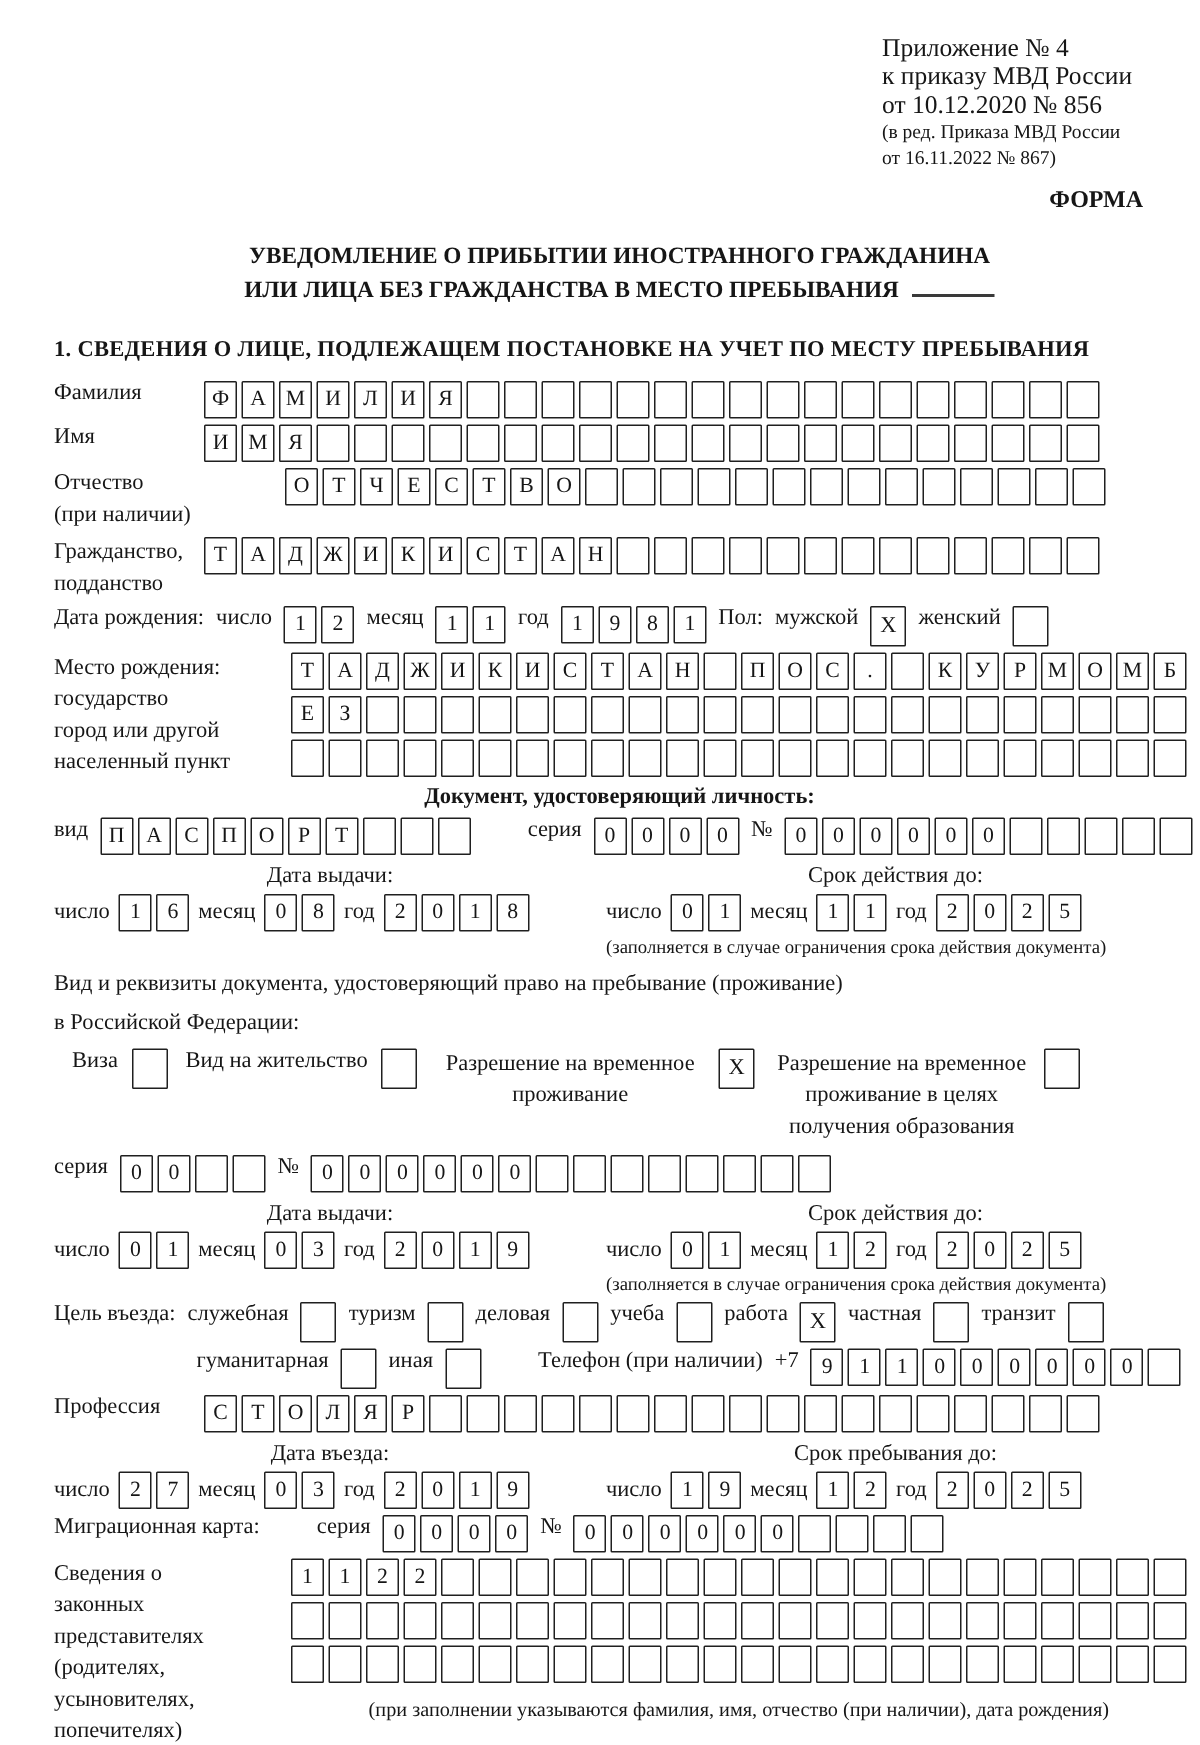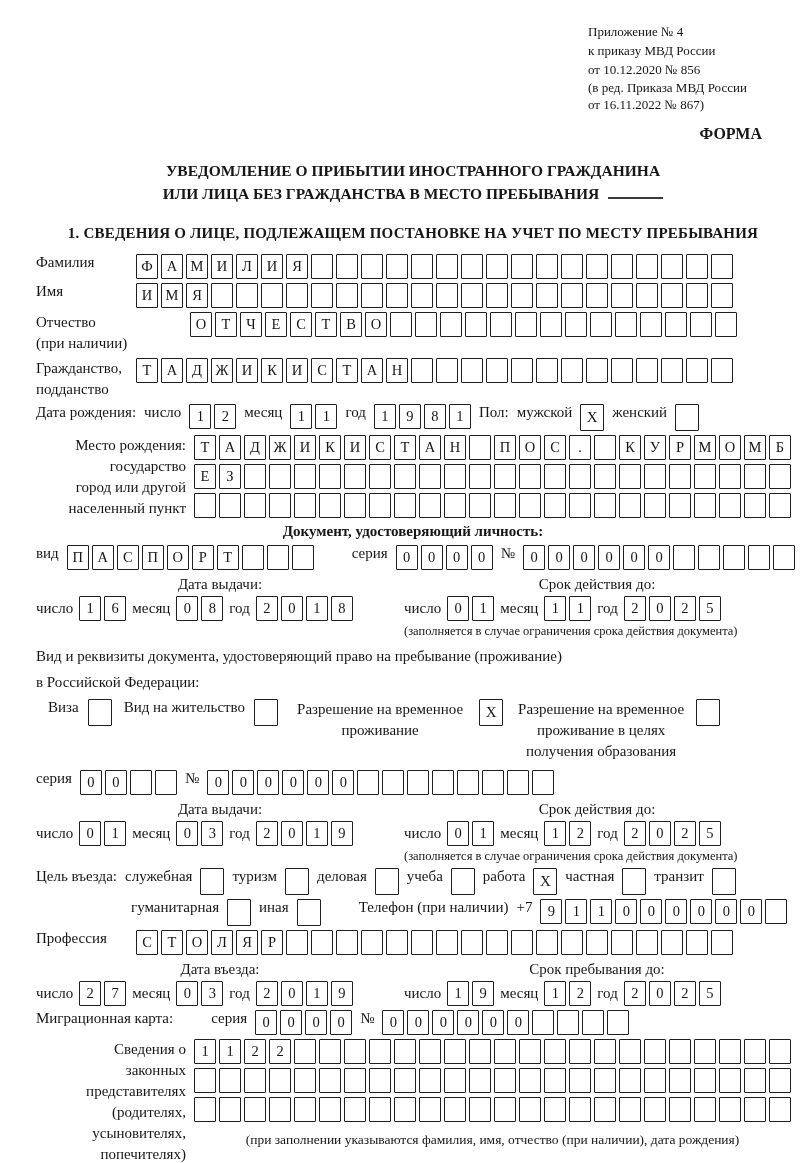--- a/index.html
+++ b/index.html
@@ -7,37 +7,37 @@
   body {
     width:800px; height:1163px; overflow:hidden;
     background:#ffffff; color:#161616;
     font-family:"Liberation Serif","DejaVu Serif",serif;
     font-size:15px;
   }
   .page { padding:22px 10px 6px 36px; }
 
   
   .hdr { width:192px; margin-left:auto; margin-right:10px; }
-  .hdr-line { font-size:13px; line-height:19px; }
+  .hdr-line { font-size:17px; line-height:19px; }
   .hdr-sub  { font-size:13px;   line-height:17px; }
   .forma { text-align:right; padding-right:28px; font-weight:bold; font-size:16px; margin-top:12px; }
 
   .title { text-align:center; font-weight:bold; font-size:15.5px; line-height:23px; margin-top:16px; }
   .title-blank { display:inline-block; width:55px; border-bottom:2.2px solid #3a3a3a; margin-left:9px; height:14px; }
 
-  .sec { text-align:center; font-weight:bold; font-size:15px; margin-top:20px; margin-bottom:12px; letter-spacing:.2px; }
+  .sec { font-weight:bold; font-size:15px; margin-top:20px; margin-bottom:12px; letter-spacing:.2px; }
 
   
   .frow { display:flex; align-items:flex-start; gap:8px; margin-bottom:4px; }
   .frow.top { align-items:flex-start; }
   .lbl { white-space:nowrap; }
   .lblcol { display:flex; flex-direction:column; line-height:21px; }
   .w92  { flex:0 0 92px; }
   .w146 { flex:0 0 146px; }
-  .w150 { flex:0 0 150px;text-align:right; }
+  .w150 { flex:0 0 150px; }
   .rowstack { display:flex; flex-direction:column; gap:4px; }
 
   .cells { display:inline-flex; gap:3px; }
   .cell {
     flex:0 0 22px; width:22px; height:25px;
     border:1.8px solid #1f1f1f; border-radius:1px;
     display:inline-flex; align-items:center; justify-content:center;
     font-size:14.5px;
   }
   .cbx {

